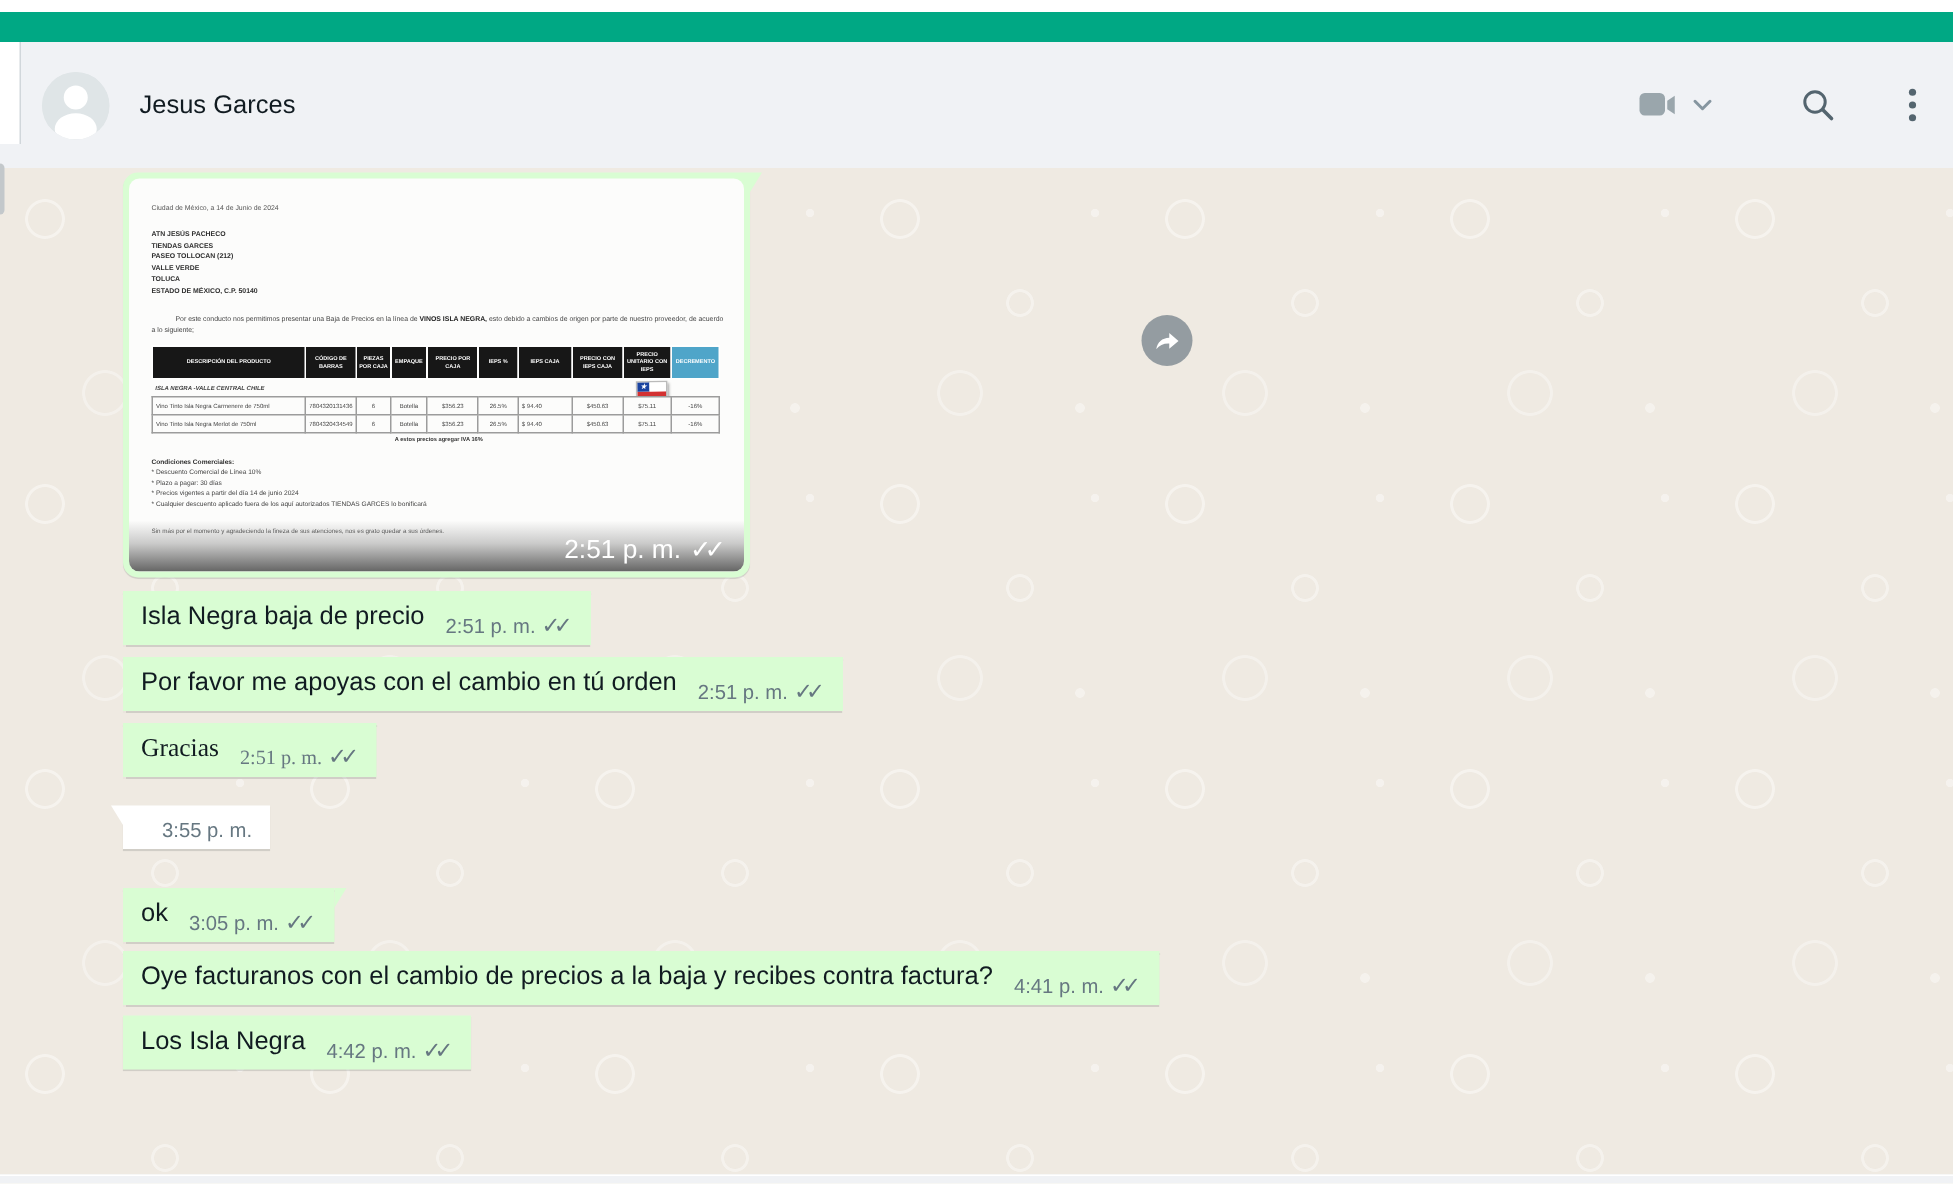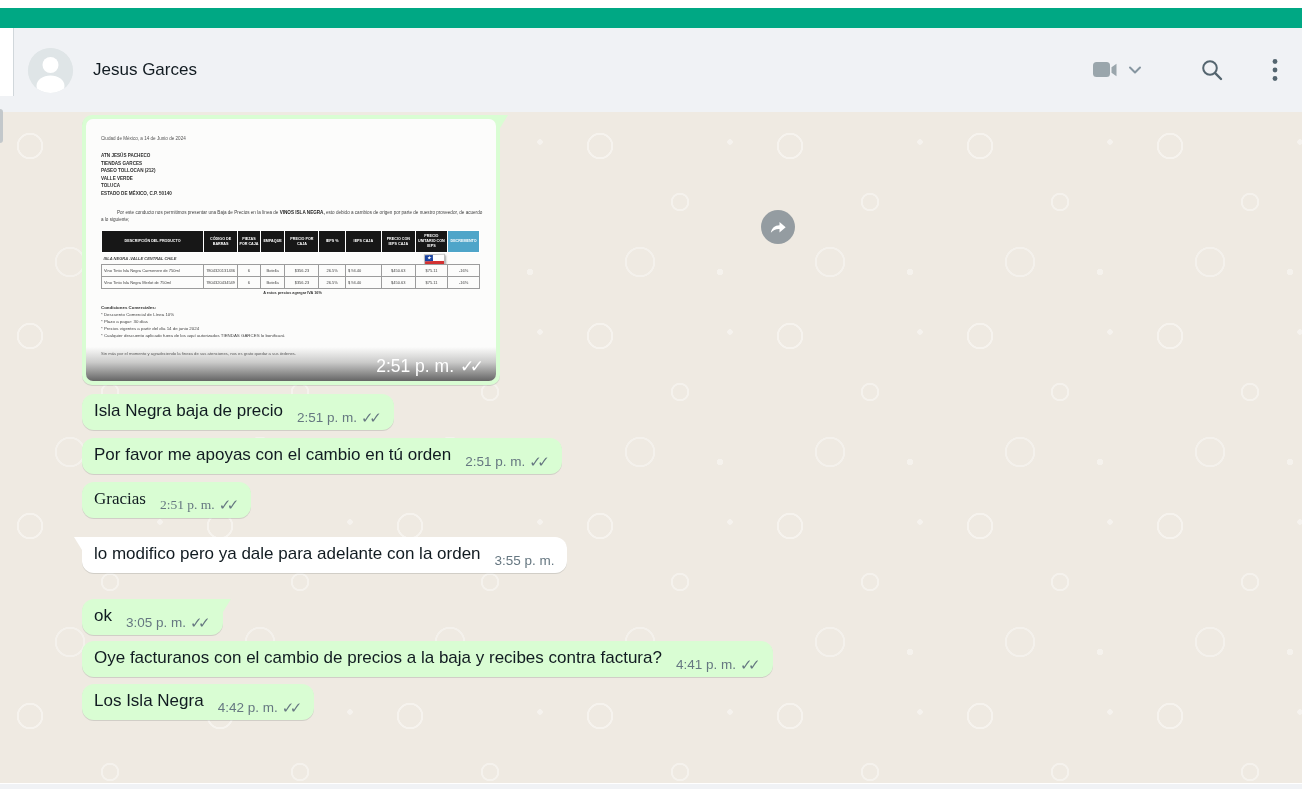--- a/index.html
+++ b/index.html
@@ -34,21 +34,21 @@
       radial-gradient(circle at 150px 160px, rgba(255,255,255,.38) 3px, transparent 3.5px);
     background-size:190px 190px;
   }
   .scroll-tab { position:absolute; left:0; top:109px; width:3px; height:34px;
                 background:#c3c8cb; border-radius:0 3px 3px 0; cursor:grab; }
 
   .row { display:flex; padding:0 80px 0 82px; position:relative; }
   .row.out { justify-content:flex-start; }
   .row.in  { justify-content:flex-start; }
 
-  .bubble { position:relative; max-width:820px; border-radius:12px; padding:6px 12px 8px 12px;
+  .bubble { position:relative; max-width:820px; border-radius:0; padding:6px 12px 8px 12px;
             box-shadow:0 1px 0.5px rgba(11,20,26,.13); display:flex; align-items:flex-end; }
   .bubble.out { background:#d9fdd3; }
   .bubble.in  { background:#ffffff; }
   .bubble.tail-out { border-top-right-radius:0; }
   .bubble.tail-in  { border-top-left-radius:0; }
   .tail { position:absolute; top:0; width:0; height:0; }
   .tail.out { right:-8px; border-bottom:13px solid transparent; border-left:8px solid #d9fdd3; }
   .tail.in  { left:-8px;  border-bottom:13px solid transparent; border-right:8px solid #ffffff; }
 
   .msg-text { font-size:17px; line-height:22px; color:#111b21; }
@@ -294,21 +294,20 @@
         <span class="msg-meta">
             <span>2:51 p. m.</span>
             <span class="dblcheck">✓✓</span>
           </span>
       </div>
     </div>
 
     <div class="row in r4">
       <div class="bubble in tail-in">
         <span class="tail in"></span>
-        <span class="msg-text">lo modifico pero ya dale para adelante con la orden</span>
         <span class="msg-meta">
             <span>3:55 p. m.</span>
           </span>
       </div>
     </div>
 
     <div class="row out r5">
       <div class="bubble out tail-out">
         <span class="tail out"></span>
         <span class="msg-text">ok</span>

